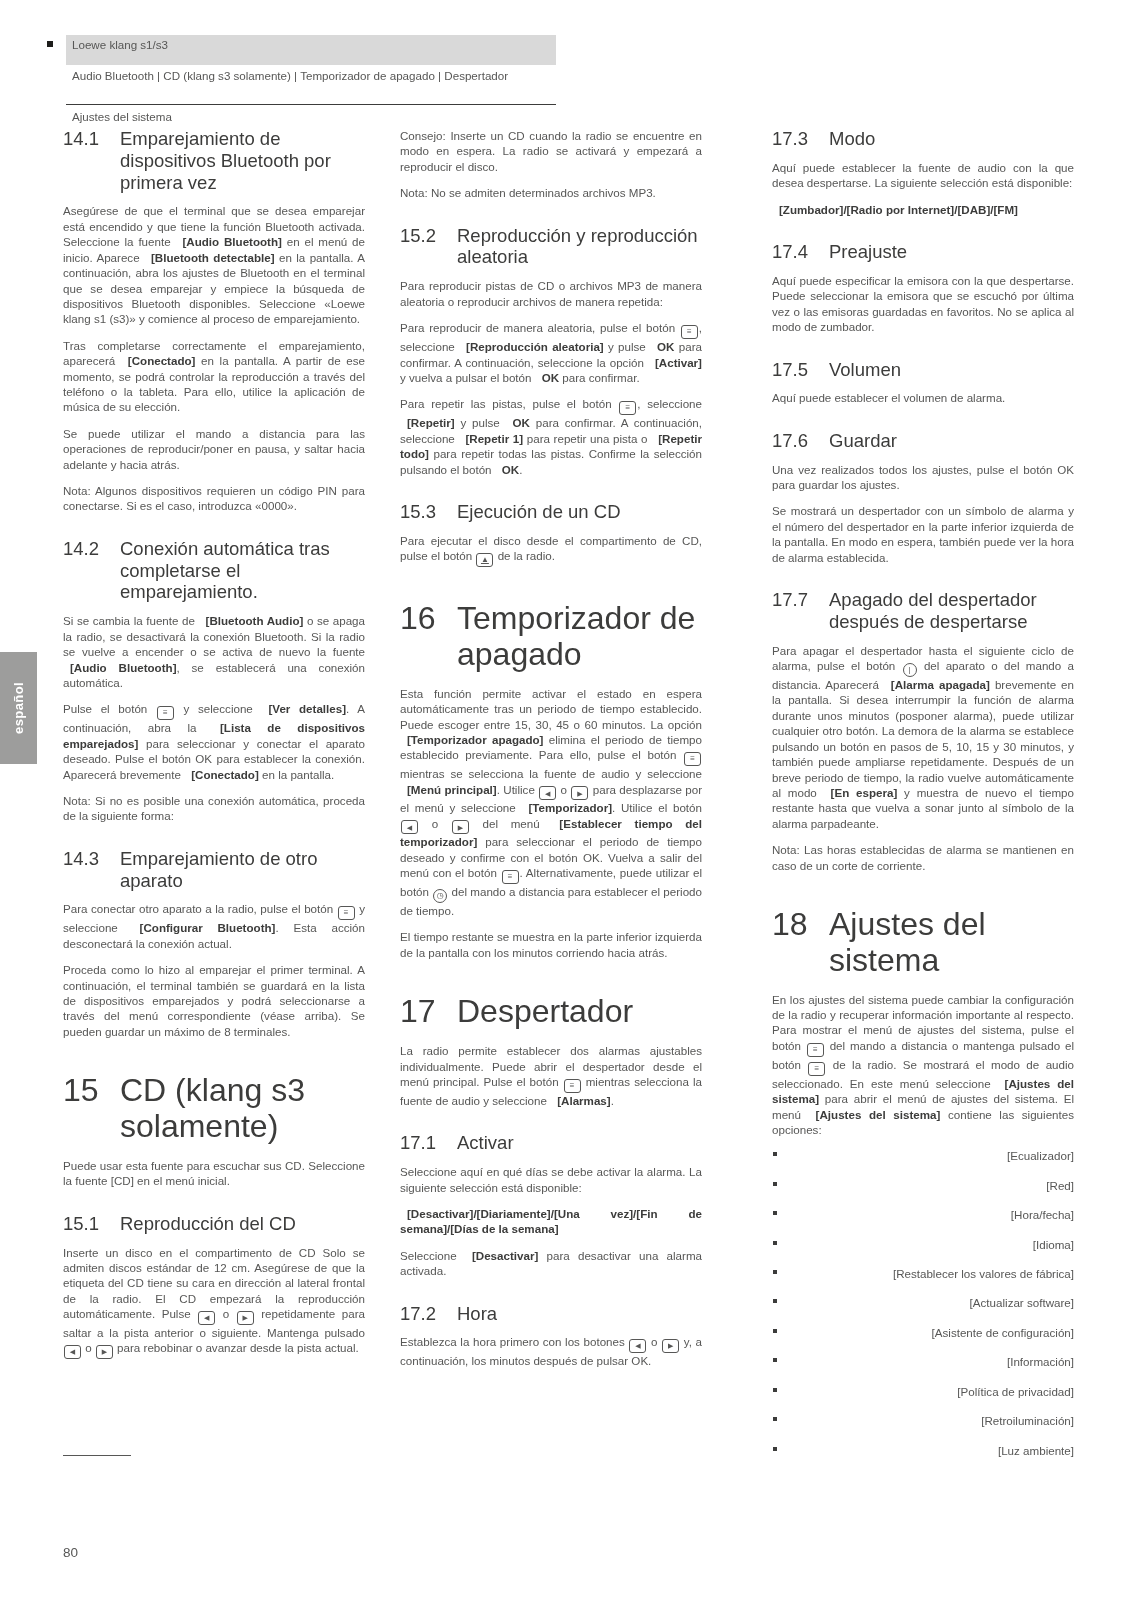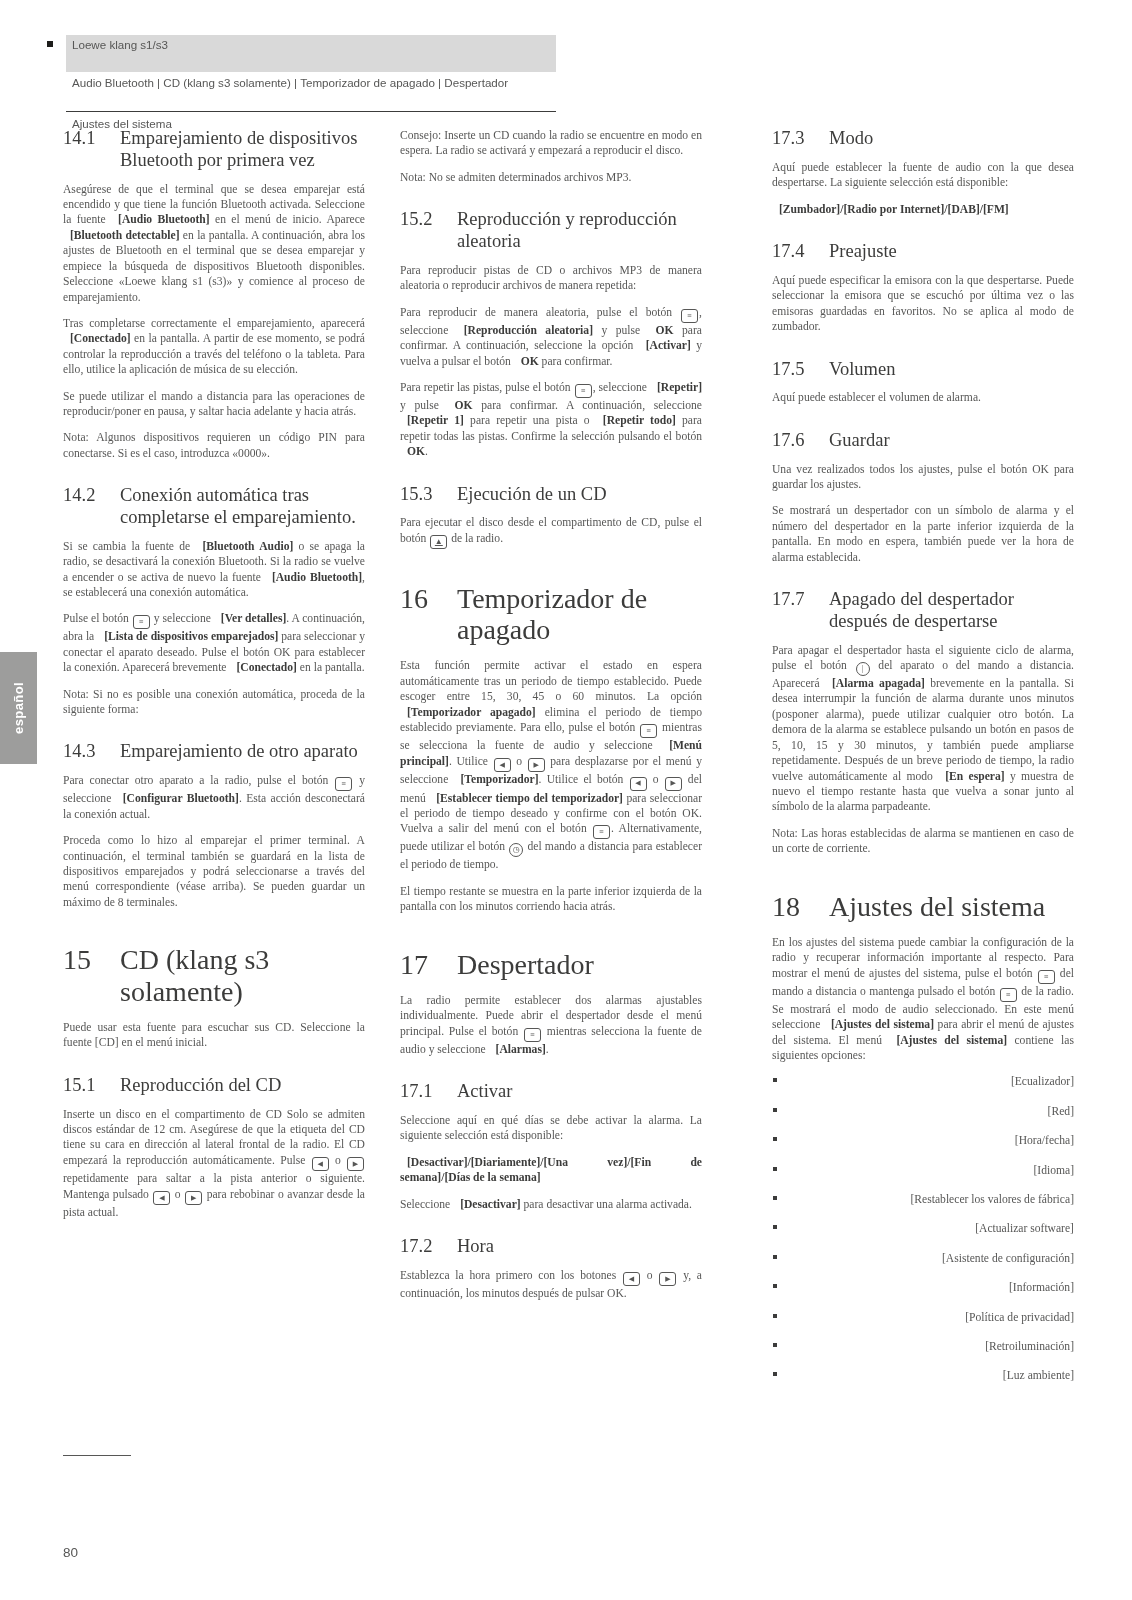--- a/index.html
+++ b/index.html
@@ -3,38 +3,38 @@
 <meta charset="utf-8">
 <style>
   html,body{margin:0;padding:0;background:#ffffff;}
   .page{
     position:relative;width:1132px;height:1600px;background:#ffffff;
     font-family:"Liberation Sans",sans-serif;overflow:hidden;color:#575756;
   }
   
   .header-bullet{position:absolute;left:47px;top:41px;width:6px;height:6px;background:#1d1d1b;}
   .header{position:absolute;left:66px;top:35px;width:490px;font-size:11.6px;line-height:1.3;}
-  .header-product{background:#d9d9d9;padding:2px 6px 20px 6px;color:#575756;}
+  .header-product{background:#d9d9d9;padding:2px 6px 13px 6px;color:#575756;}
   .header-nav{padding:3px 6px 21px 6px;border-bottom:1px solid #3c3c3b;}
   .header-nav2{padding:4px 6px 0 6px;}
   
   .lang-tab{position:absolute;left:0;top:652px;width:37px;height:112px;background:#9d9d9c;
     display:flex;align-items:center;justify-content:center;}
   .lang-tab span{writing-mode:vertical-rl;transform:rotate(180deg);color:#ffffff;
     font-size:13px;font-weight:700;letter-spacing:.4px;}
   
   .col{position:absolute;top:128px;width:302px;}
   #col1{left:63px;} #col2{left:400px;} #col3{left:772px;}
   
-  .sec{margin-top:24px;font-family:Liberation Serif, serif;}
+  .sec{margin-top:24px;}
   .sec-first{margin-top:0;}
   .sec-main{margin-top:34px;}
   .h-sub,.h-main{display:flex;font-weight:400;color:#3c3c3b;margin:0 0 10px;}
   .h-sub{font-size:18.5px;line-height:1.18;}
-  .h-main{font-size:28px;line-height:1.12;margin-bottom:13px;}
+  .h-main{font-size:32px;line-height:1.12;margin-bottom:13px;}
   .hnum{flex:0 0 57px;}
   .htitle{flex:1;}
   .body-p{font-size:11.6px;line-height:1.33;margin:0 0 11px;text-align:justify;
     hyphens:auto;-webkit-hyphens:auto;color:#575756;}
   .b{font-weight:700;color:#3c3c3b;padding-left:7px;}
   
   .inline-icon{display:inline-flex;align-items:center;justify-content:center;
     width:15px;height:12px;border:1px solid #575756;border-radius:3px;
     font-size:8px;line-height:1;vertical-align:-2px;margin:0 1px;color:#575756;}
   .icon-prev,.icon-next{font-size:7px;}

